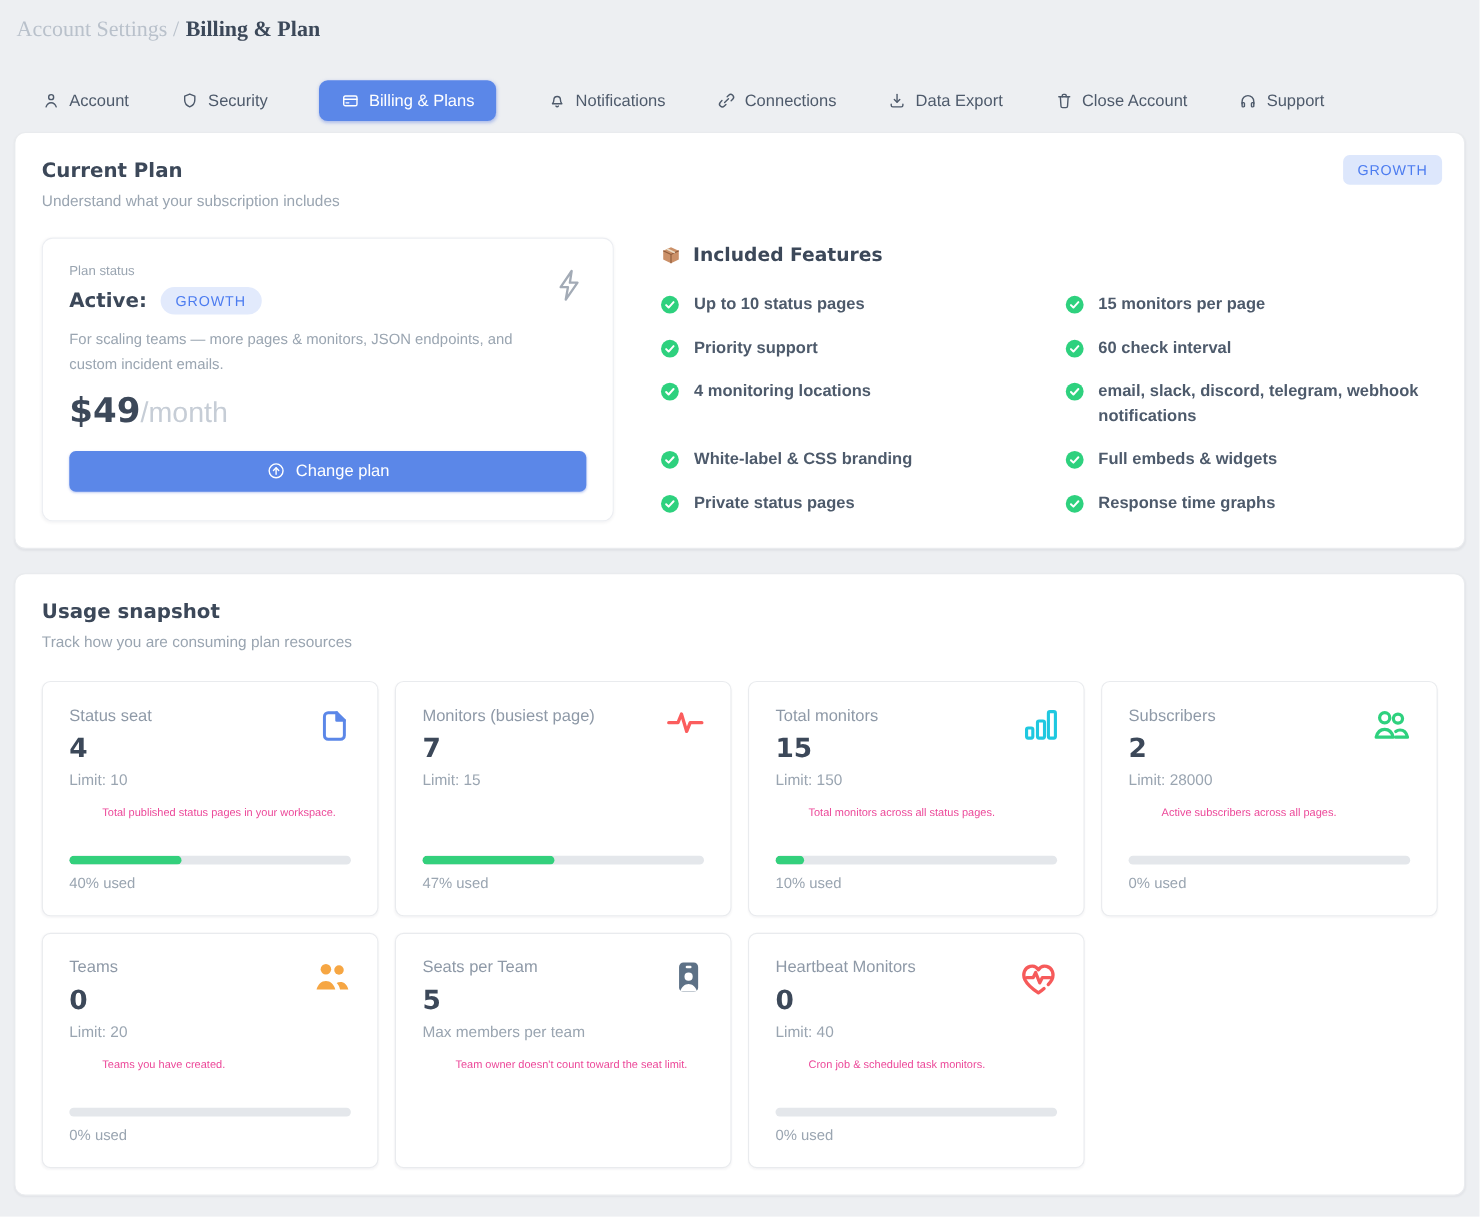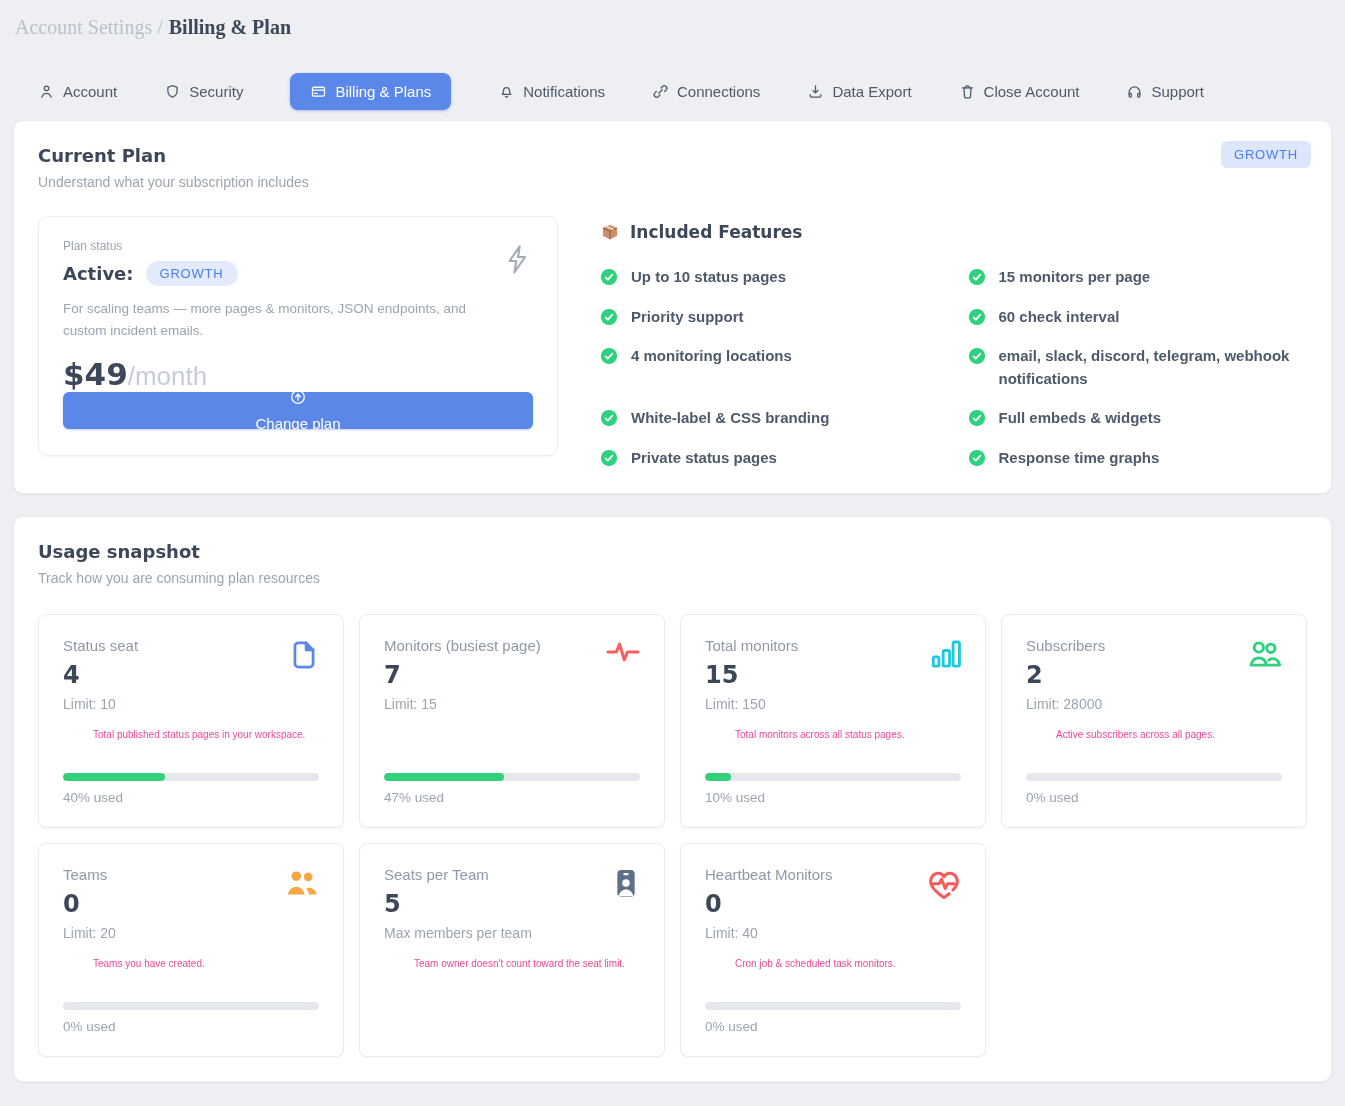--- a/index.html
+++ b/index.html
@@ -54,25 +54,24 @@
   .plan-pill {
     background:#e2eafc; color:#4c7cf0; font-size:13px; letter-spacing:.8px;
     padding:5px 14px; border-radius:999px; font-weight:500;
   }
   .plan-desc { margin-top:12px; font-size:13.5px; line-height:1.62; color:#9aa5b1; max-width:420px; }
   .plan-price { margin-top:14px; }
   .plan-price .amount { font-family:"DejaVu Sans", sans-serif; font-size:31px; font-weight:700; color:#3c4859; }
   .plan-price .period { font-size:26px; font-weight:300; color:#c6cdd6; }
   .bolt { position:absolute; top:24px; right:24px; color:#a3abb6; }
   .change-btn {
-    width:100%; height:37px; border:none; border-radius:6px;
+    margin-top:18px; width:100%; height:37px; border:none; border-radius:6px;
     background:#5b87e8; color:#fff; font-size:15px; font-family:"Liberation Sans", sans-serif;
     display:flex; align-items:center; justify-content:center; gap:9px; cursor:pointer;
     box-shadow:0 1px 2px rgba(60,100,220,.3);
-    flex-direction:column;
   }
 
   
   .features { flex:1; padding-top:6px; }
   .features-header { display:flex; align-items:center; gap:10px; font-family:"DejaVu Sans", sans-serif; font-size:17px; font-weight:600; color:#3c4859; }
   .features-grid { margin-top:24px; display:grid; grid-template-columns:1fr 1fr; column-gap:28px; row-gap:17px;font-weight:bold; }
   .feature { display:flex; align-items:flex-start; gap:13px; font-size:15px; color:#4d5a6b; line-height:1.5; padding-right:10px; }
   .feature svg { flex:0 0 auto; margin-top:2px; }
 
   

